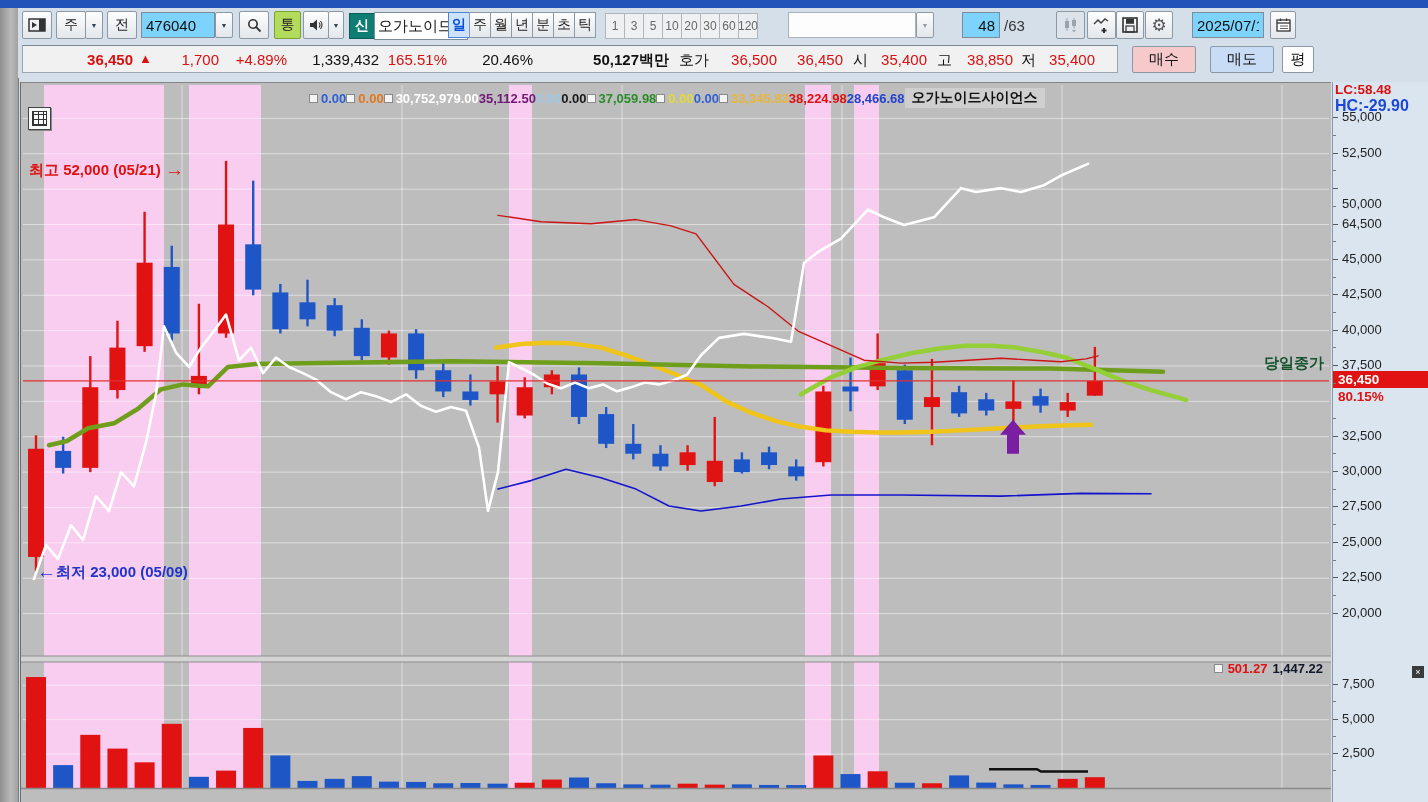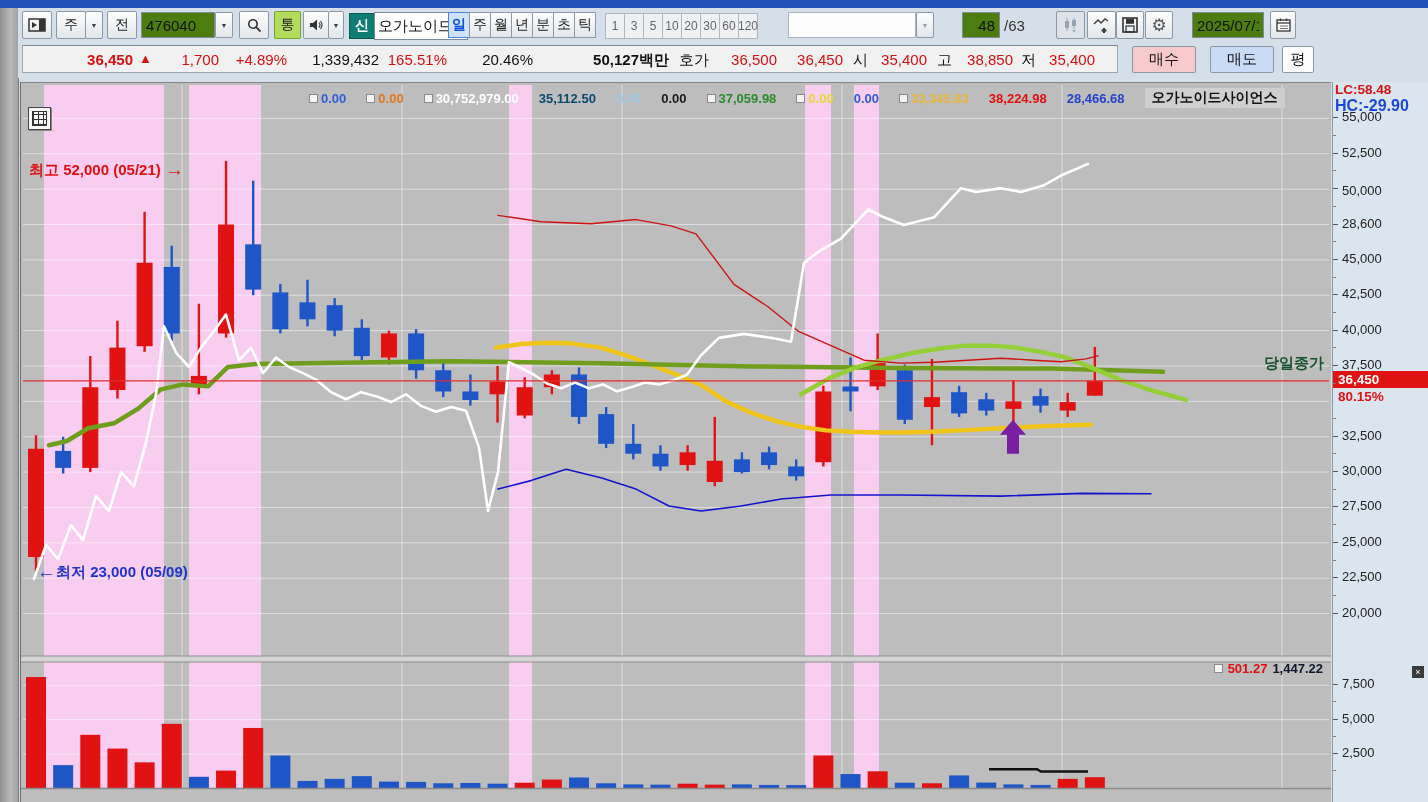--- a/index.html
+++ b/index.html
@@ -8,21 +8,21 @@
   .titlebar{position:absolute;left:0;top:0;width:1428px;height:8px;background:#2253b8;}
   .left-strip{position:absolute;left:0;top:8px;width:18px;height:794px;
       background:linear-gradient(90deg,#8f8f8f,#b9b9b9 60%,#a2a2a2);border-right:1px solid #7a7a7a;}
   
   .toolbar{position:absolute;left:18px;top:8px;width:1410px;height:34px;background:#d5dfe9;}
   .tbtn{position:absolute;top:3px;height:28px;box-sizing:border-box;border:1px solid #8b98a6;
         background:linear-gradient(#fdfdfd,#e3e7eb);border-radius:2px;display:flex;align-items:center;
         justify-content:center;font-size:14px;color:#222;cursor:default;}
   .tbtn.small-arrow{font-size:7px;color:#345;}
   .tinput{position:absolute;top:4px;height:26px;box-sizing:border-box;border:1px solid #7e8c9a;
-        background:#4d7c0f;font-size:15px;font-family:"Liberation Sans","DejaVu Sans",sans-serif;padding:0 4px;color:#111;}
+        background:#7dd3fc;font-size:15px;font-family:"Liberation Sans","DejaVu Sans",sans-serif;padding:0 4px;color:#111;}
   .badge-new{position:absolute;top:5px;height:24px;background:#0f7d74;color:#fff;font-weight:bold;
         display:flex;align-items:center;justify-content:center;font-size:14px;border:1px solid #0a5c55;}
   .namebox{position:absolute;top:4px;height:26px;background:#fff;border:1px solid #7e8c9a;display:flex;
         align-items:center;padding:0 3px;font-size:15px;color:#111;justify-content:space-between;}
   .pbtn{width:22px;height:26px;box-sizing:border-box;border:1px solid #8b98a6;margin-right:-1px;
         background:linear-gradient(#fdfdfd,#e3e7eb);display:inline-flex;align-items:center;justify-content:center;
         font-size:14px;color:#222;}
   .pbtn.sel{background:#cfe2fb;color:#0a50d8;border-color:#4a86d8;font-weight:bold;}
   .ibtn{width:20px;height:26px;box-sizing:border-box;border:1px solid #b0b6bc;margin-right:-1px;background:#eef0f2;
         display:inline-flex;align-items:center;justify-content:center;font-size:12px;color:#666;}
@@ -33,21 +33,21 @@
         border:1px solid #9aa6b2;border-top-color:#7c8893;box-sizing:border-box;}
   .iv{position:absolute;top:5px;font-size:15px;white-space:nowrap;}
   .num{text-align:right;}
   .red{color:#d81010;} .blk{color:#111;}
   .actbtn{position:absolute;top:4px;height:27px;box-sizing:border-box;border:1px solid #8b98a6;border-radius:2px;
         display:flex;align-items:center;justify-content:center;font-size:15px;color:#111;}
   
   .chart-wrap{position:absolute;left:20px;top:82px;width:1310px;height:720px;background:#bdbdbd;
         border-left:1px solid #6b6b6b;border-top:1px solid #858585;box-sizing:content-box;}
   #chart-svg{position:absolute;left:0;top:0;}
-  .legend-row{position:absolute;left:288px;top:5px;display:flex;align-items:center;gap:20px;
+  .legend-row{position:absolute;left:288px;top:5px;display:flex;align-items:center;gap:0;
         font-size:13px;font-weight:bold;white-space:nowrap;}
   .legend-item{display:flex;align-items:center;gap:3px;}
   .lg-sq{width:7px;height:7px;background:#f4f4f4;border:1px solid #8a8a8a;display:inline-block;}
   .stockname-badge{background:#cfcfcf;color:#111;padding:1px 7px;font-weight:bold;font-size:14px;}
   .grid-icon-btn{position:absolute;left:7px;top:24px;width:21px;height:21px;background:#f8f8f8;
         border:1px solid #444;box-shadow:1px 1px 0 #888;}
   .grid-icon-inner{position:absolute;left:3px;top:3px;width:13px;height:13px;border:1px solid #333;
         background-image:repeating-linear-gradient(0deg,#333 0 1px,transparent 1px 5px),
                          repeating-linear-gradient(90deg,#333 0 1px,transparent 1px 5px);}
   .anno{position:absolute;font-size:15px;font-weight:bold;white-space:nowrap;letter-spacing:0px;}
@@ -376,21 +376,21 @@
       </span>
       <span class="legend-item">
         <span class="lg-sq"></span>
         <span style="color: rgb(226, 120, 30);">0.00</span>
       </span>
       <span class="legend-item">
         <span class="lg-sq"></span>
         <span style="color: rgb(255, 255, 255);">30,752,979.00</span>
       </span>
       <span class="legend-item">
-        <span style="color: #0c4a6e;">35,112.50</span>
+        <span style="color: #701a75;">35,112.50</span>
       </span>
       <span class="legend-item">
         <span style="color: rgb(158, 201, 230);">0.00</span>
       </span>
       <span class="legend-item">
         <span style="color: rgb(26, 26, 26);">0.00</span>
       </span>
       <span class="legend-item">
         <span class="lg-sq"></span>
         <span style="color: rgb(44, 140, 44);">37,059.98</span>
@@ -436,23 +436,23 @@
   <div class="lc">LC:58.48</div>
   <div class="hc">HC:-29.90</div>
   <div class="price-badge">36,450</div>
   <div class="badge-pct">80.15%</div>
   <div class="vol-collapse">×</div>
 <div class="tickmark" style="top: 35.4052px;"></div>
     <div class="tick" style="top: 27.4052px;">55,000</div>
     <div class="tickmark" style="top: 70.7759px;"></div>
     <div class="tick" style="top: 62.7759px;">52,500</div>
     <div class="tickmark" style="top: 106.147px;"></div>
-    <div class="tick" style="top: 101px; text-align: right;">50,000</div>
+    <div class="tick" style="top: 114px; text-align: right;">50,000</div>
     <div class="tickmark" style="top: 141.517px;"></div>
-    <div class="tick" style="top: 133.517px;">28,600</div>
+    <div class="tick" style="top: 133.517px;">64,500</div>
     <div class="tickmark" style="top: 176.888px;"></div>
     <div class="tick" style="top: 168.888px;">45,000</div>
     <div class="tickmark" style="top: 212.259px;"></div>
     <div class="tick" style="top: 204.259px;">42,500</div>
     <div class="tickmark" style="top: 247.629px;"></div>
     <div class="tick" style="top: 239.629px;">40,000</div>
     <div class="tickmark" style="top: 283px;"></div>
     <div class="tick" style="top: 275px;">37,500</div>
     <div class="tickmark" style="top: 353.741px;"></div>
     <div class="tick" style="top: 345.741px;">32,500</div>

